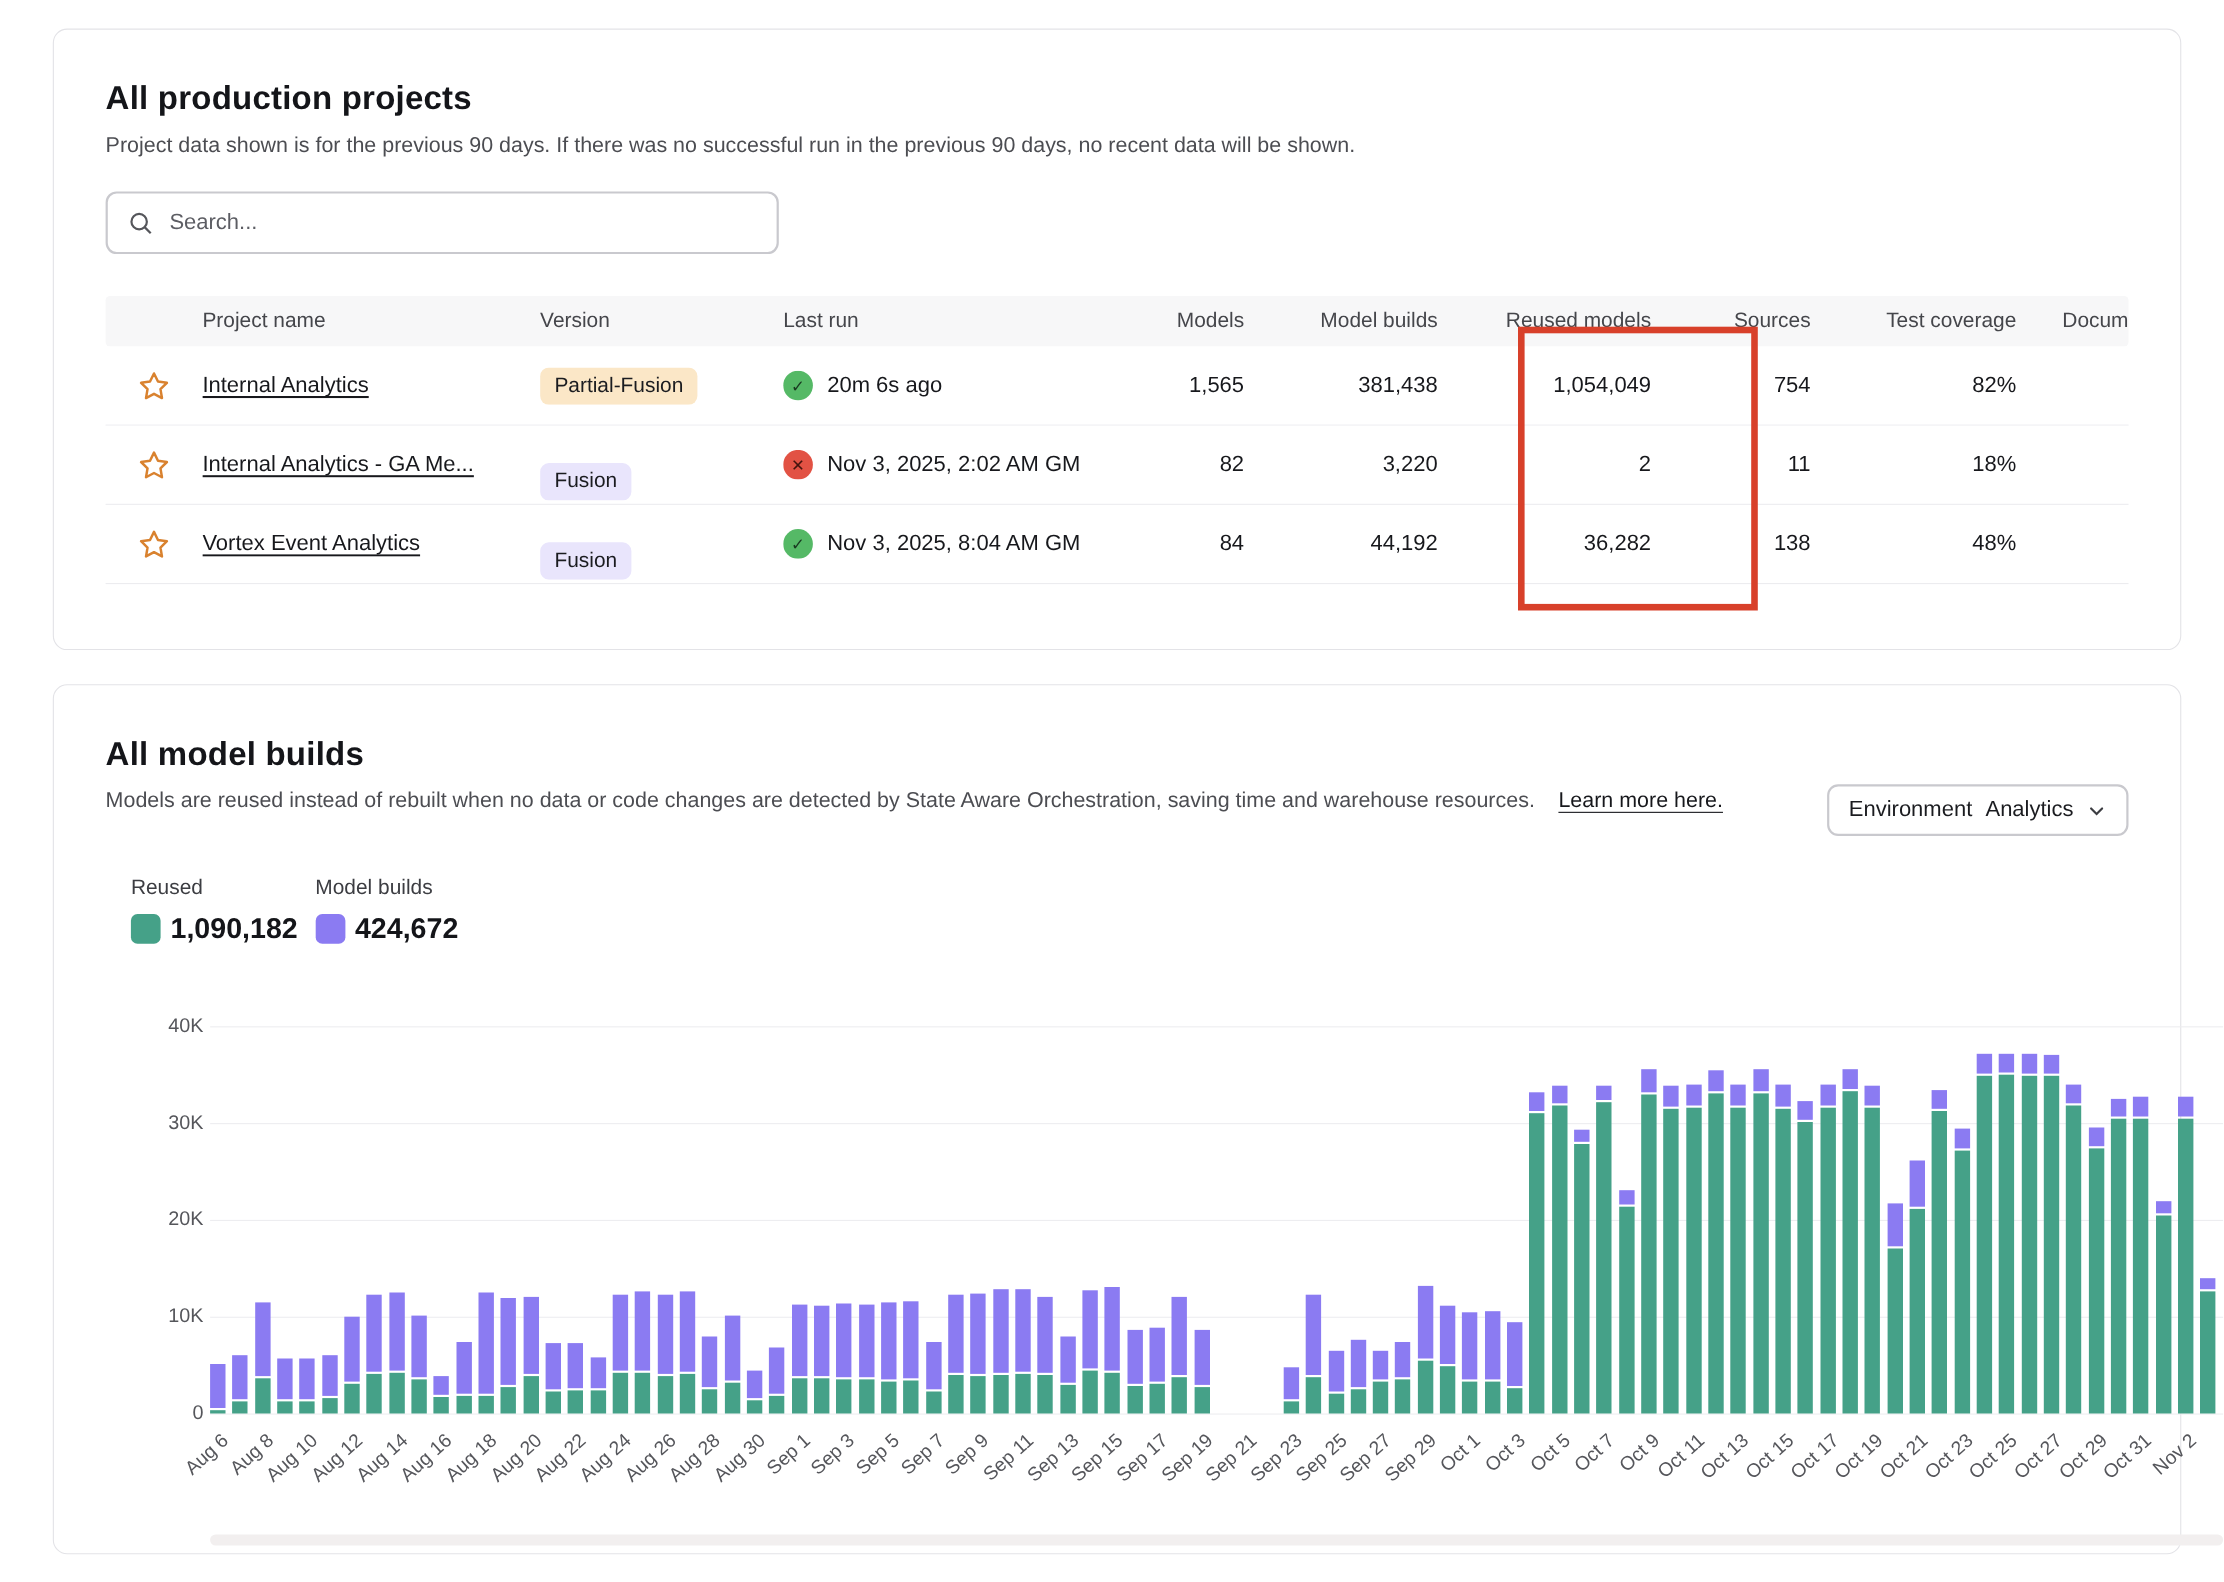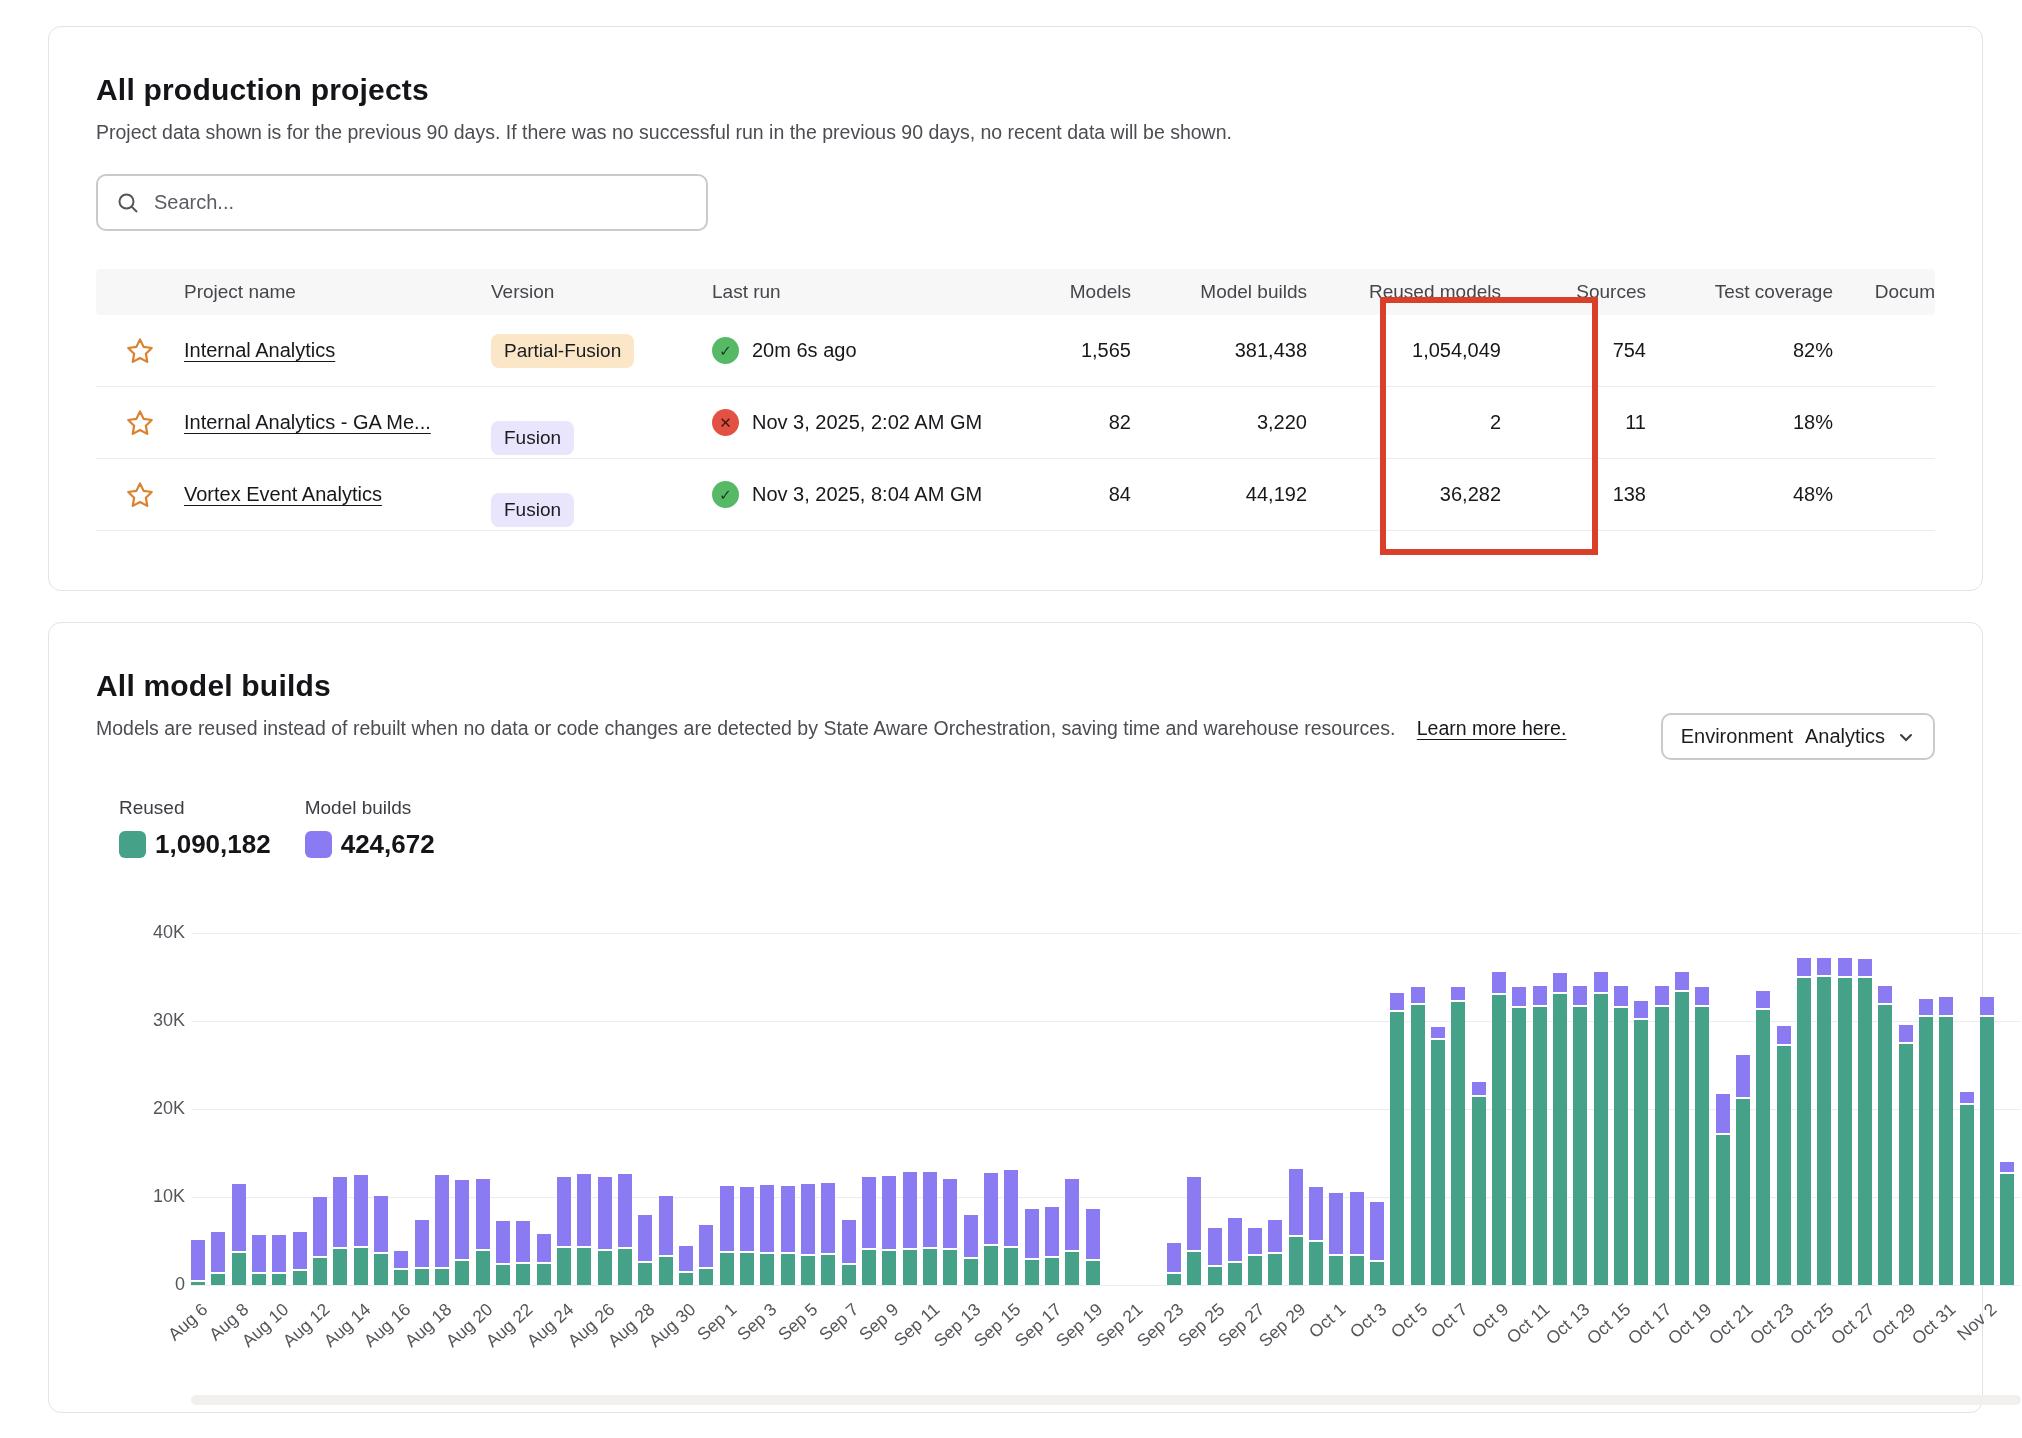--- a/index.html
+++ b/index.html
@@ -50,21 +50,21 @@
                     border:6px solid #d8402a; pointer-events:none; z-index:5; }
 
   
   #builds-card .inner { padding:46px 47px 0 47px; position:relative; }
   .builds-sub { margin-top:14px; font-size:19.5px; color:#4c4d52; max-width:1480px; }
   .learn-link { color:#17181c; text-decoration:underline; text-underline-offset:4px; cursor:pointer;margin-left:16px; }
   .env-select { position:absolute; right:47px; top:90px; height:47px; border:2px solid #c9c9ce;
                 border-radius:10px; display:flex; align-items:center; gap:12px; padding:0 18px;
                 font-size:20px; color:#1b1c20; background:#fff; cursor:pointer; }
 
-  .legend { position:absolute; left:70px; top:174px; display:flex; gap:34px; }
+  .legend { position:absolute; left:70px; top:174px; display:flex; gap:16px; }
   .legend-item .legend-label { font-size:19px; color:#3c3d42; margin-bottom:10px; }
   .legend-val { display:flex; align-items:center; gap:9px; }
   .legend-swatch { width:27px; height:27px; border-radius:6px; }
   .legend-num { font-size:26px; font-weight:700; color:#141519; }
 
   .chart-wrap { position:absolute; left:94px; top:310px; width:1878px; height:440px; }
   #plot { position:absolute; left:48px; top:0; width:1830px; height:352px; }
   .gridline { position:absolute; left:0; width:1830px; height:1px; background:#ededf0; }
   .ylab-box { position:absolute; left:-62px; width:56px; text-align:right; font-size:18px; color:#55565b; }
   .bar { position:absolute; bottom:0; width:14px; }

